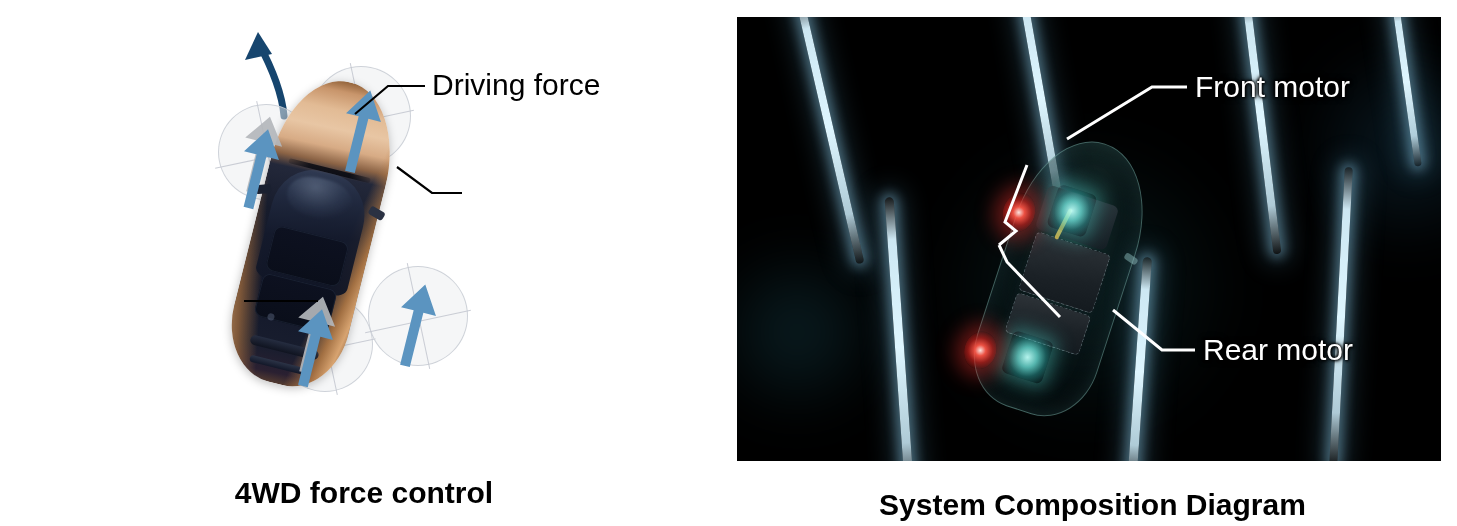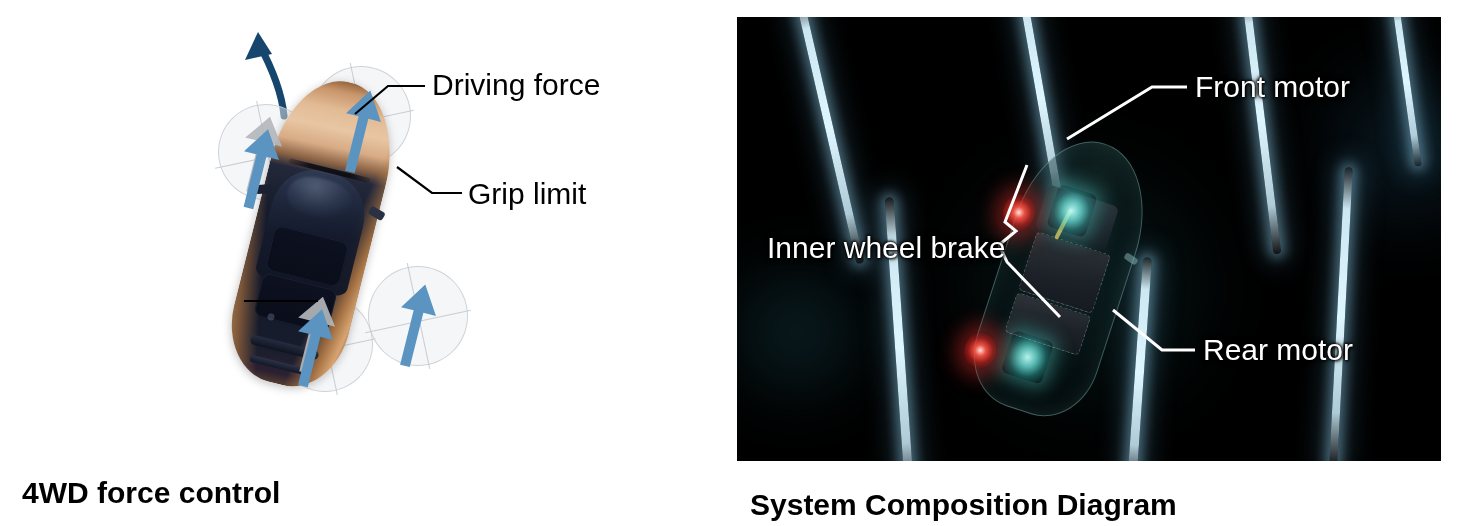--- a/index.html
+++ b/index.html
@@ -188,21 +188,21 @@
     white-space: nowrap;
   }
 
   
   .caption {
     position: absolute;
     font-weight: bold;
     color: #000000;
     font-size: 30px;
     white-space: nowrap;
-    padding-left: 22px;
+    text-align: center;
   }
 
   
   #right-panel {
     position: absolute;
     left: 728px;
     top: 0;
     width: 729px;
     height: 526px;
   }
@@ -390,21 +390,20 @@
 
         <path d="M355 114 L388 86 L425 86" stroke="#000" stroke-width="2.2" fill="none"></path>
 
         <path d="M397 167 L432 193 L462 193" stroke="#000" stroke-width="2.2" fill="none"></path>
 
         <path d="M244 301 L318 301" stroke="#000" stroke-width="2.2" fill="none"></path>
       </svg>
 
       <div class="label-text" style="left:432px; top:70px;">Driving force</div>
 
-      <div class="label-text" style="left:468px; top:179px;">Grip limit</div>
 
     </div>
 
     <div class="caption" style="left:0; top:476px; width:728px;">4WD force control</div>
   </div>
 
   <div id="right-panel">
 
     <div id="night-photo">
 
@@ -444,21 +443,20 @@
         <path d="M330 122 L415 70 L450 70" stroke="#ffffff" stroke-width="3" fill="none"></path>
 
         <path d="M290 148 L268 205 L279 214 L262 228" stroke="#ffffff" stroke-width="3" fill="none"></path>
         <path d="M262 228 L270 245 L323 300" stroke="#ffffff" stroke-width="3" fill="none"></path>
 
         <path d="M376 293 L425 333 L458 333" stroke="#ffffff" stroke-width="3" fill="none"></path>
       </svg>
 
       <div class="r-label" style="left:458px; top:55px;">Front motor</div>
 
-      <div class="r-label" style="left:30px; top:216px;">Inner wheel brake</div>
 
       <div class="r-label" style="left:466px; top:318px;">Rear motor</div>
     </div>
 
     <div class="caption" style="left:0; top:476px; width:729px;margin-top:12px;">System Composition Diagram</div>
   </div>
 
 </div>
 
 </body></html>

